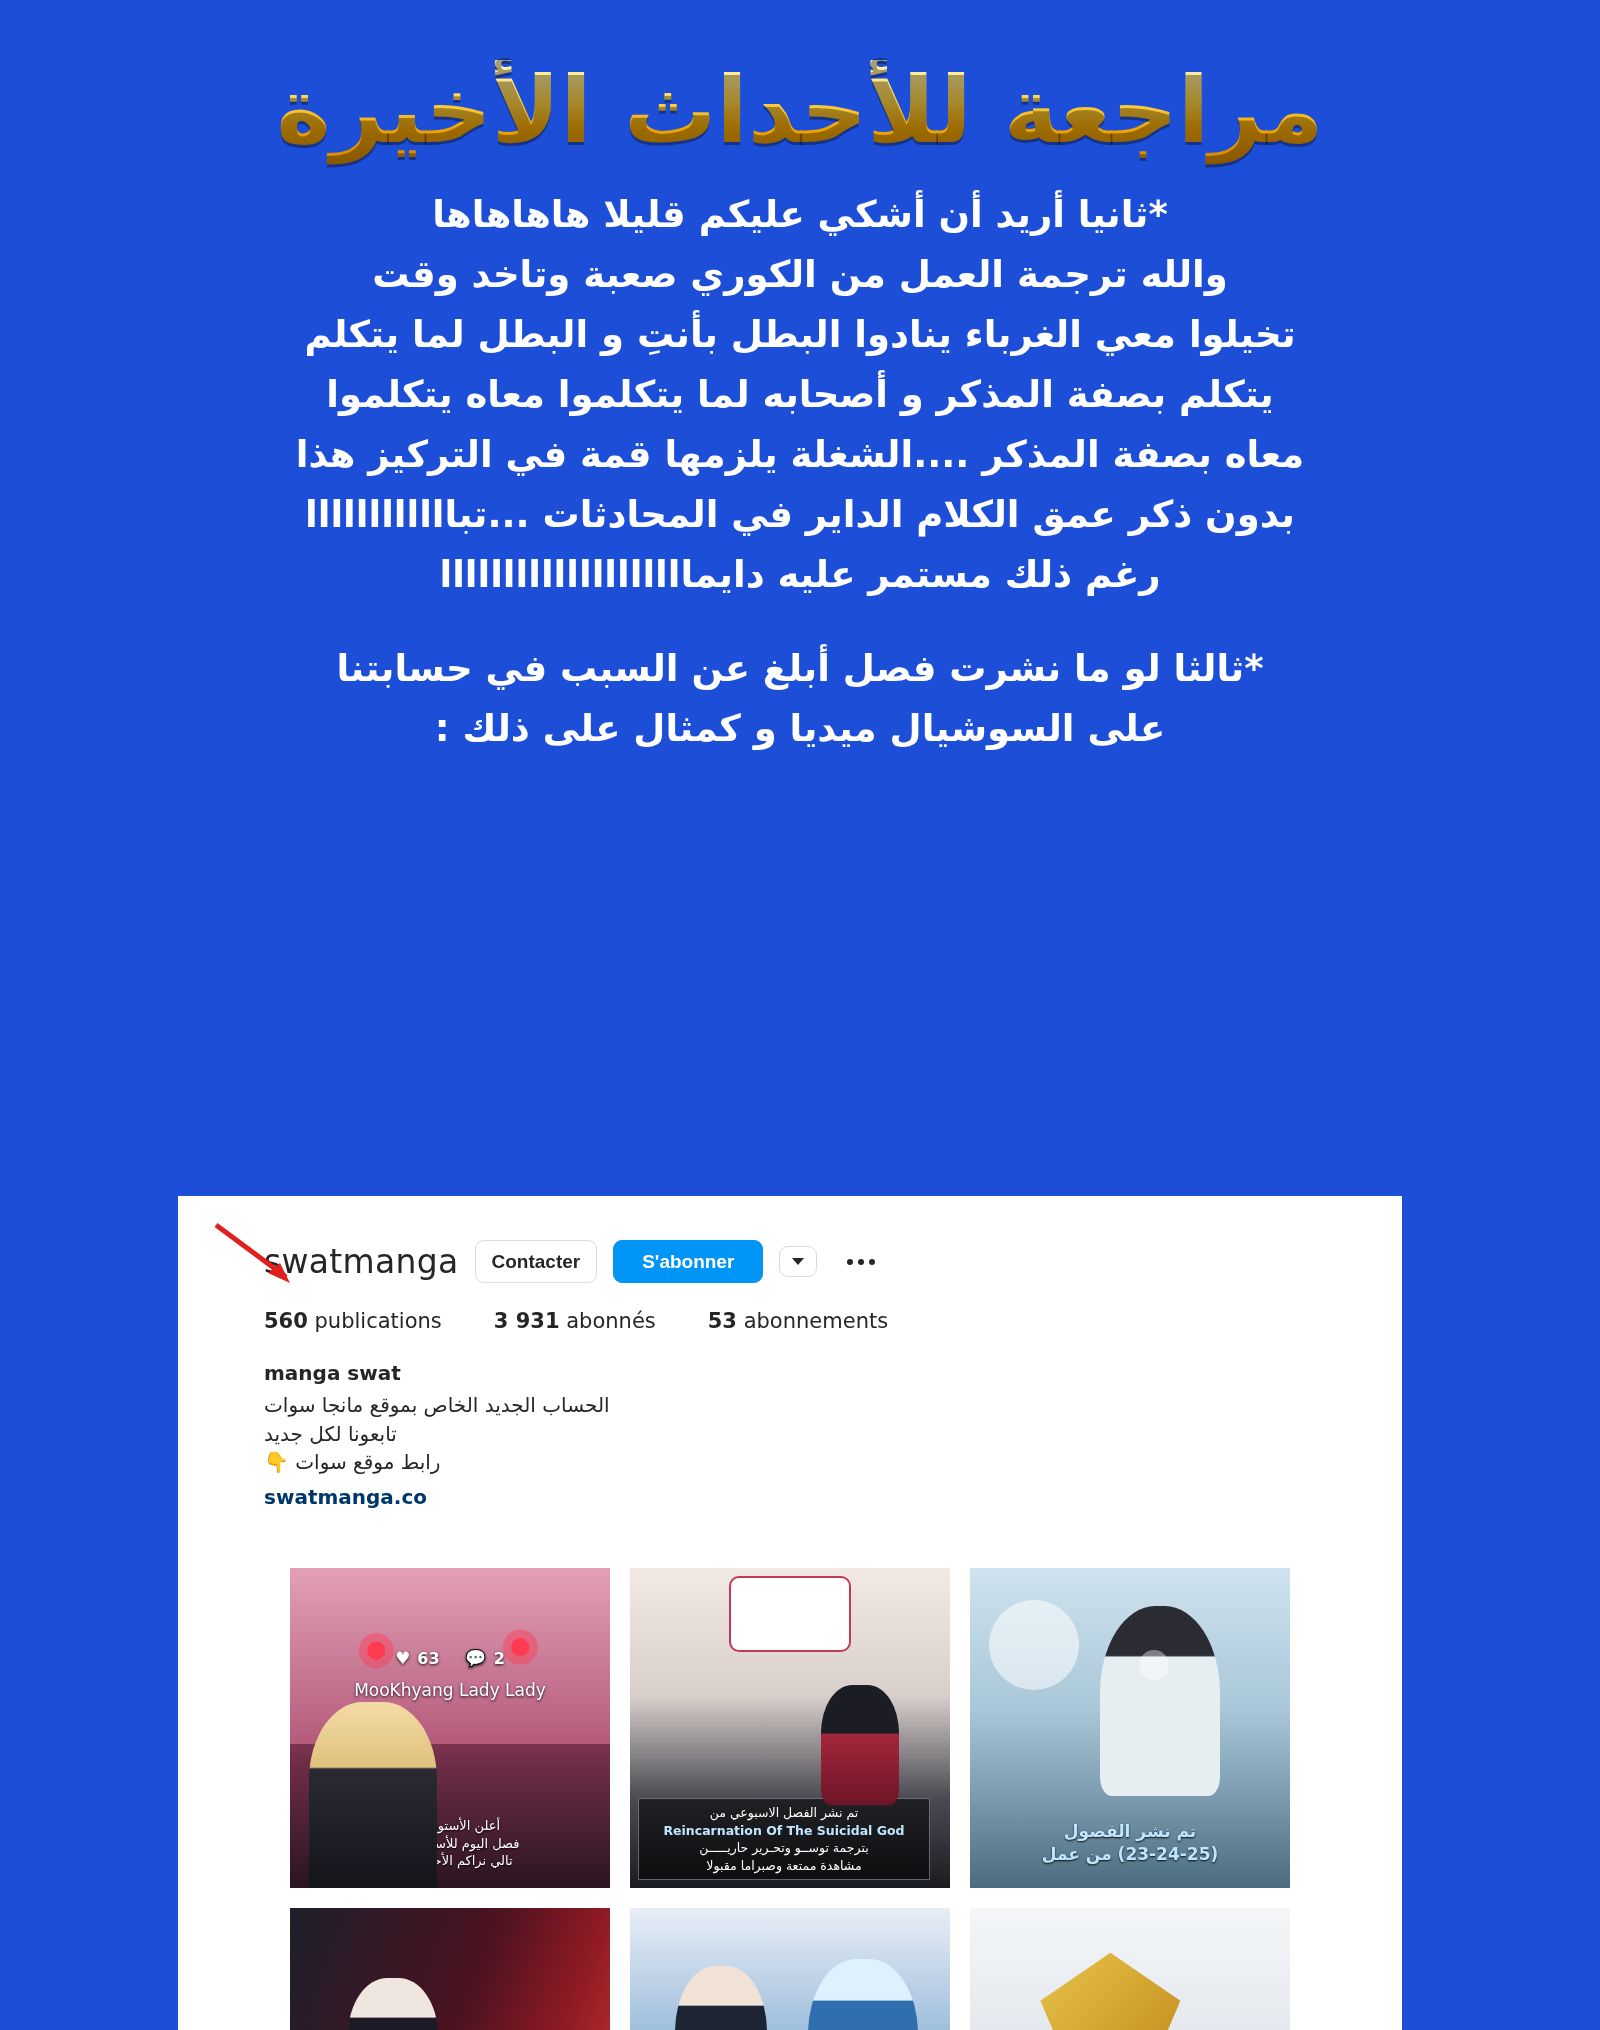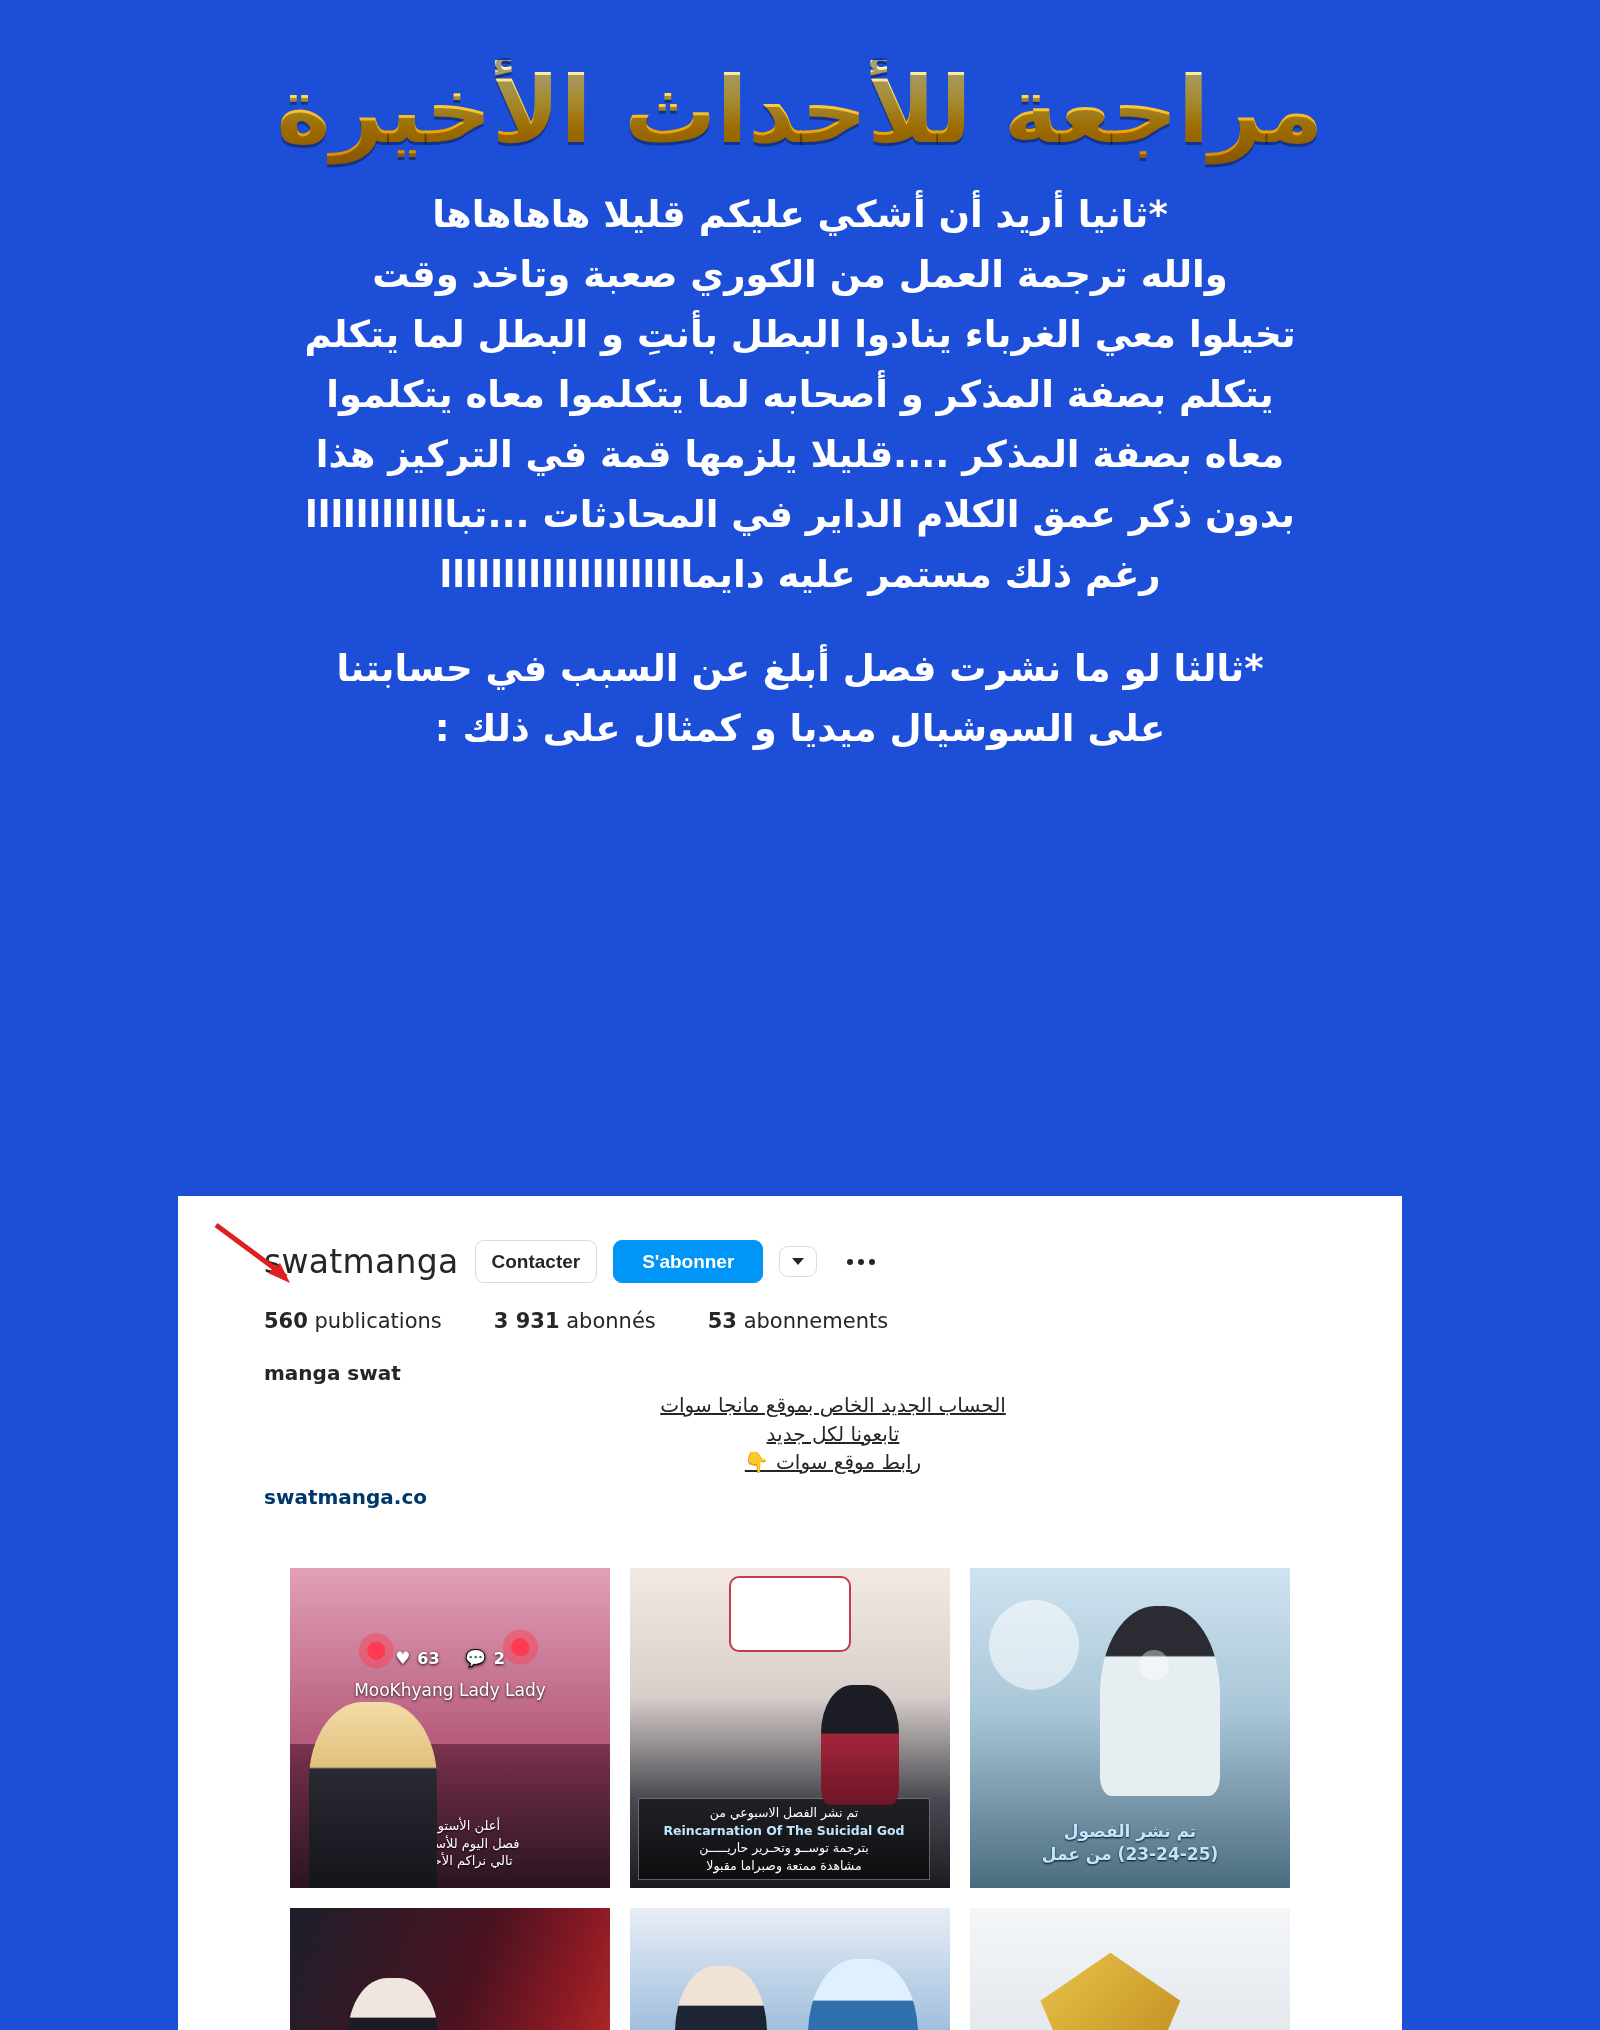--- a/index.html
+++ b/index.html
@@ -138,21 +138,21 @@
   .ig-stats {
     display: flex; gap: 52px;
     margin-top: 26px;
     font-size: 21px;
     color: #262626;
   }
   .ig-stats b { font-weight: bold; }
 
   .ig-bio { margin-top: 26px; font-size: 20px; color: #262626; line-height: 1.42; }
   .ig-bio .name { font-weight: bold; display: block; margin-bottom: 4px; }
-  .ig-bio .rtl { direction: rtl; text-align: center; text-decoration: underline; }
+  .ig-bio .rtl { direction: rtl; text-align: left; }
   .ig-link { color: #00376b; font-weight: bold; font-size: 20px; display: block; margin-top: 6px; }
 
   
   .ig-grid {
     position: absolute;
     left: 112px;
     top: 372px;
     width: 1000px;
     display: grid;
     grid-template-columns: repeat(3, 320px);
@@ -274,21 +274,21 @@
 
   <div class="title-wrap">
     <div class="title">مراجعة للأحداث الأخيرة</div>
   </div>
 
   <div class="body-text">
     <p>*ثانيا أريد أن أشكي عليكم قليلا هاهاهاها</p>
     <p>والله ترجمة العمل من الكوري صعبة وتاخد وقت</p>
     <p>تخيلوا معي الغرباء ينادوا البطل بأنتِ و البطل لما يتكلم</p>
     <p>يتكلم بصفة المذكر و أصحابه لما يتكلموا معاه يتكلموا</p>
-    <p>معاه بصفة المذكر ....قليلا يلزمها قمة في التركيز هذا</p>
+    <p>معاه بصفة المذكر ....الشغلة يلزمها قمة في التركيز هذا</p>
     <p>بدون ذكر عمق الكلام الداير في المحادثات ...تباااااااااااا</p>
     <p>رغم ذلك مستمر عليه دايماااااااااااااااااااا</p>
     <div class="gap"></div>
     <p>*ثالثا لو ما نشرت فصل أبلغ عن السبب في حسابتنا</p>
     <p>على السوشيال ميديا و كمثال على ذلك :</p>
   </div>
 
   <div class="ig-card">
 
     <div class="ig-header">

